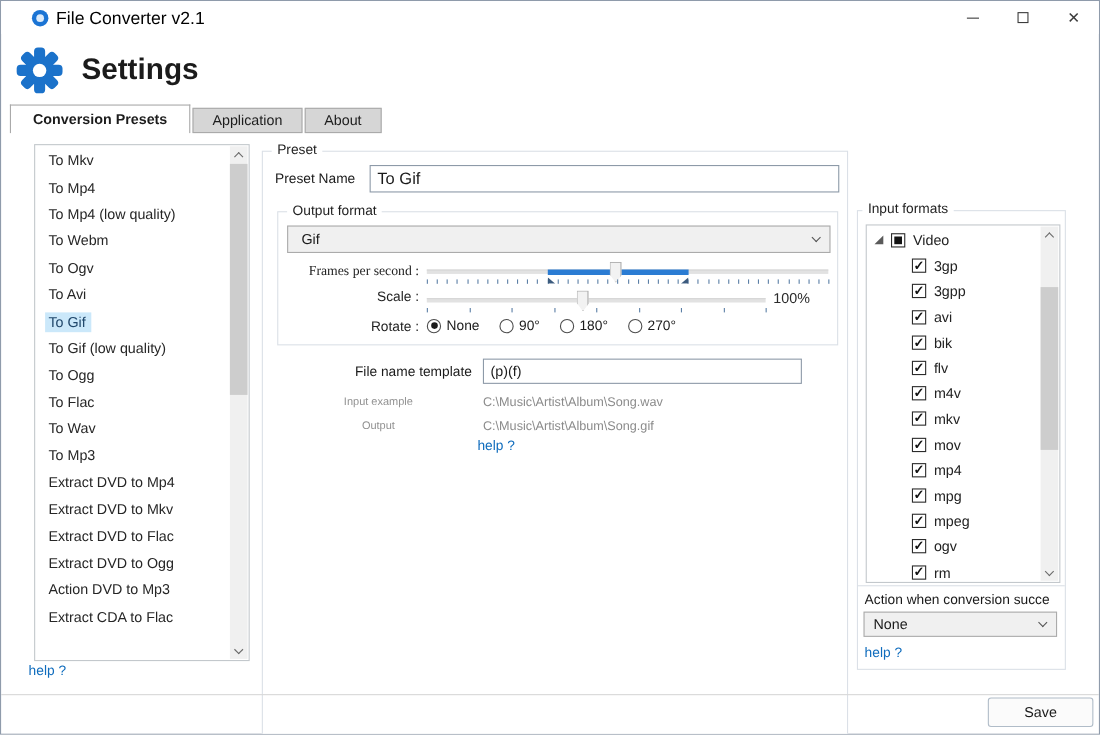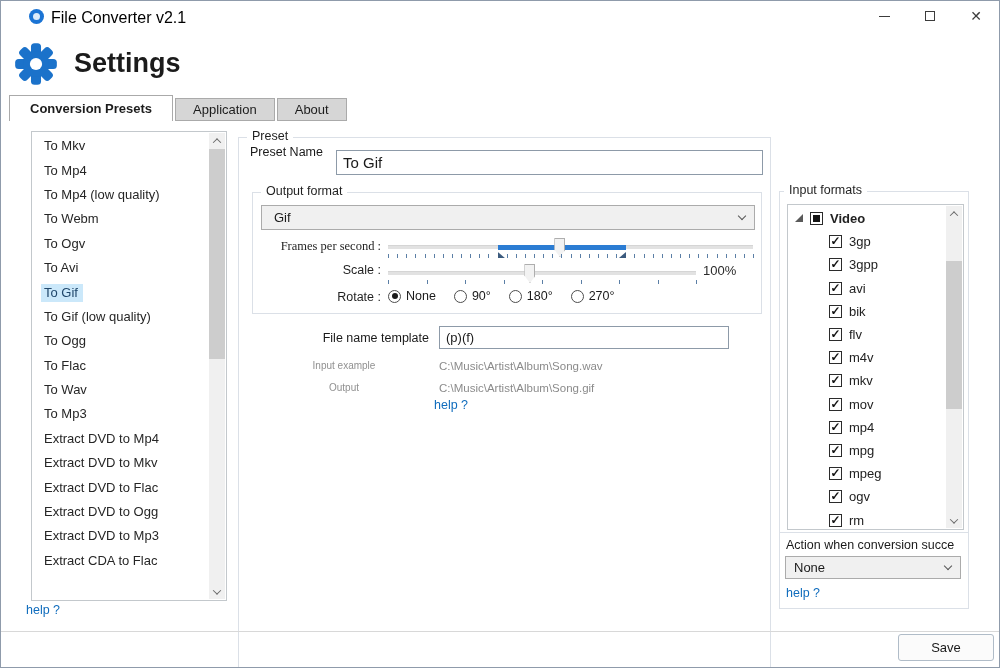--- a/index.html
+++ b/index.html
@@ -38,21 +38,21 @@
   .vs-btn.up { top:0; } .vs-btn.down { bottom:0; }
   .vs-chev { width:6px; height:6px; border-right:1.4px solid #6a6a6a; border-bottom:1.4px solid #6a6a6a; }
   .vs-chev.up { transform:rotate(-135deg) translate(-1px,-1px); }
   .vs-chev.down { transform:rotate(45deg) translate(-1px,-1px); }
   .vs-thumb { position:absolute; left:0; right:0; background:#cdcdcd; }
   
   .groupbox { position:absolute; border:1px solid #dbe0e7; background:#fff; }
   .legend { position:absolute; top:-9px; left:8px; background:#fff; padding:0 5px; font-size:12.5px; color:#1f1f1f; white-space:nowrap; }
   
   #preset-box { left:237px; top:136px; width:533px; height:586px; }
-  .pn-label { position:absolute; left:11px; top:7px; font-size:12.5px; }
+  .pn-label { position:absolute; left:11px; top:17px; font-size:12.5px; }
   .textbox { position:absolute; border:1px solid #8d9aa8; background:#fff; font-family:"Liberation Sans",sans-serif; color:#1a1a1a; padding:0 6px; }
   #preset-name-input { left:97px; top:12px; width:427px; height:25px; font-size:15px; }
   #output-box { left:13px; top:54px; width:510px; height:122px; }
   .combo { position:absolute; background:#f0f0f0; border:1px solid #ababab; display:flex; align-items:center; font-size:13px; color:#1a1a1a; padding-left:12px; }
   #format-combo { left:8px; top:12px; width:494px; height:25px; }
   .combo .chev { position:absolute; right:9px; top:50%; margin-top:-5px; width:6px; height:6px; border-right:1.5px solid #555; border-bottom:1.5px solid #555; transform:rotate(45deg); }
   .sl-label { position:absolute; left:0; width:128px; text-align:right; font-size:12.5px; color:#1f1f1f; }
   .track { position:absolute; left:135px; height:4px; background:#e2e2e2; border-top:1px solid #d5d5d5; }
   .fill { position:absolute; top:-1px; height:5px; background:#2b7cd3; }
   .thumb { position:absolute; top:-8px; width:11px; height:19px; background:#f2f2f2; border:1px solid #aeaeae; clip-path:polygon(0 0,100% 0,100% 62%,50% 100%,0 62%); }
@@ -71,21 +71,21 @@
   #template-input { left:200px; top:188px; width:290px; height:23px; font-size:13px; }
   .ex-label { position:absolute; width:170px; left:20px; text-align:center; font-size:10px; color:#919191; }
   .ex-value { position:absolute; left:200px; font-size:11.5px; color:#8b8b8b; }
   .link { font-size:12.5px; color:#0f6cbd; cursor:pointer; }
   #fn-help { position:absolute; left:195px; top:260px; }
   
   #right-box { left:778px; top:190px; width:190px; height:418px; }
   .treebox { position:absolute; left:7px; top:12px; width:177px; height:326px; border:1px solid #c3c8cc; background:#fff; }
   .tree-items { position:absolute; left:1px; top:2px; right:17px; bottom:1px; overflow:hidden; }
   .tree-row { height:23.2px; display:flex; align-items:center; font-size:13px; color:#222; }
-  .tree-row.root { padding-left:6px;font-weight:bold; }
+  .tree-row.root { padding-left:6px; }
   .tree-row.child { padding-left:40px; }
   .expander { width:0; height:0; border-left:8px solid transparent; border-bottom:8px solid #5a5a5a; margin-right:7px; transform:translateY(-1px); }
   .cb { width:13px; height:13px; border:1px solid #2b2b2b; background:#fff; display:inline-flex; align-items:center; justify-content:center; margin-right:7px; flex:none; }
   .cb.checked::after { content:"✓"; font-size:12px; font-weight:bold; color:#111; line-height:1; margin-top:-1px; }
   .cb.indet::after { content:""; width:7px; height:7px; background:#141414; }
   .rb-divider { position:absolute; left:0; right:0; top:340px; border-top:1px solid #dbe0e7; }
   .action-label { position:absolute; left:6px; top:346px; width:180px; font-size:12.5px; white-space:nowrap; overflow:hidden; }
   #action-combo { left:5px; top:364px; width:176px; height:23px; }
   #rb-help { position:absolute; left:6px; top:394px; }
   #list-help { position:absolute; left:25px; top:602px; }
@@ -178,21 +178,21 @@
         <div class="list-row">
           <span>Extract DVD to Mkv</span>
         </div>
         <div class="list-row">
           <span>Extract DVD to Flac</span>
         </div>
         <div class="list-row">
           <span>Extract DVD to Ogg</span>
         </div>
         <div class="list-row">
-          <span>Extract DVD to Mp3</span>
+          <span>Action DVD to Mp3</span>
         </div>
         <div class="list-row">
           <span>Extract CDA to Flac</span>
         </div>
       </div>
     <div class="vscroll">
       <div class="vs-btn up">
           <span class="vs-chev up"></span>
         </div>
       <div class="vs-thumb" style="top:16px; height:210px;"></div>

